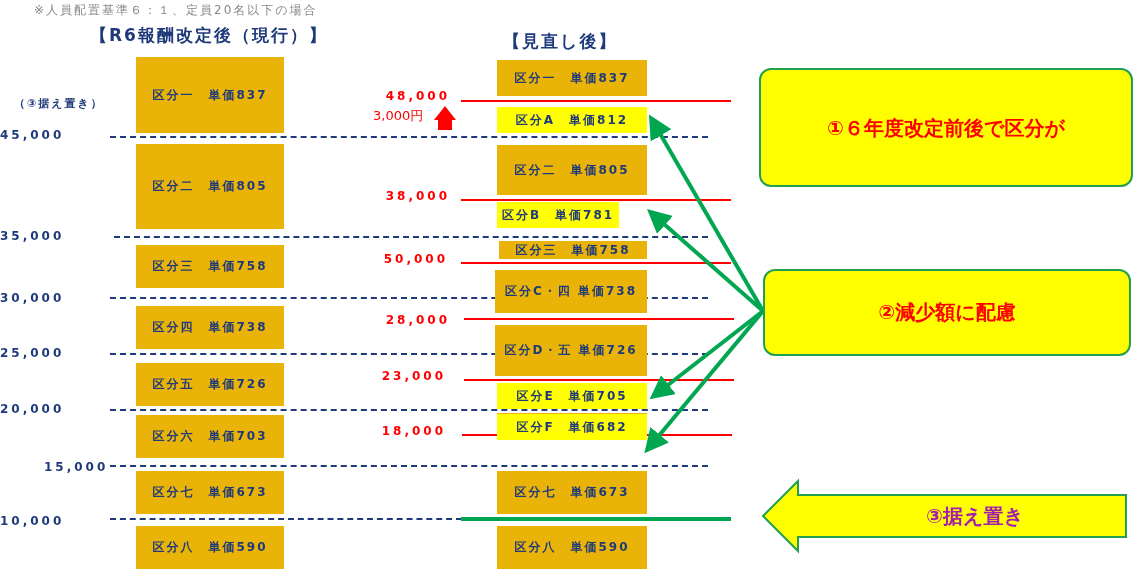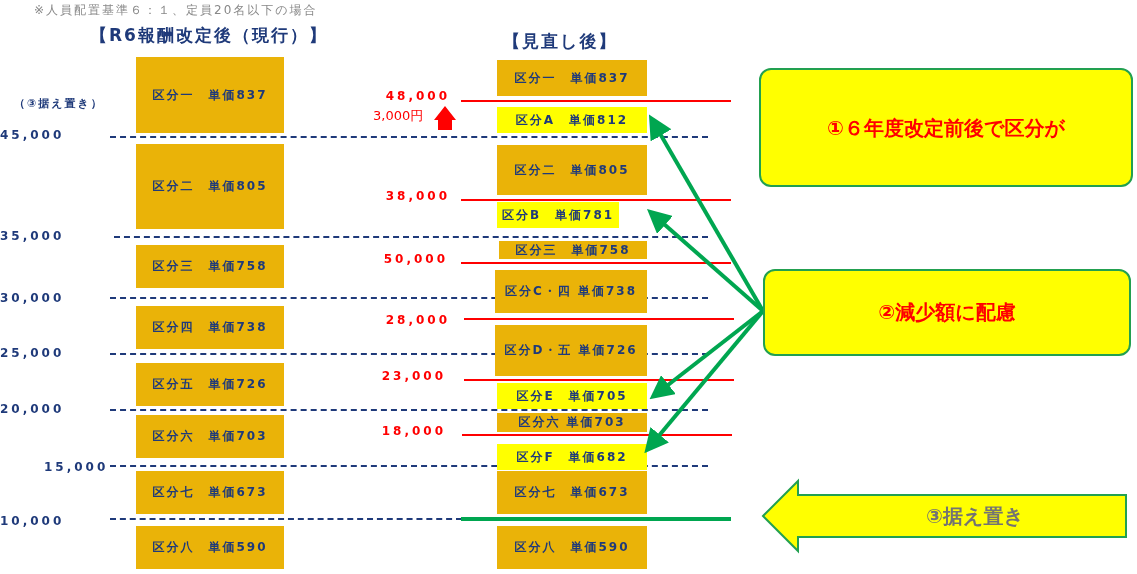--- a/index.html
+++ b/index.html
@@ -74,21 +74,21 @@
 
 <div class="abs box" style="left:497px;top:60px;width:150px;height:36px;">区分一　単価837</div>
 <div class="abs box y" style="left:497px;top:107px;width:150px;height:26px;">区分A　単価812</div>
 <div class="abs box" style="left:497px;top:145px;width:150px;height:50px;">区分二　単価805</div>
 <div class="abs box y" style="left:497px;top:202px;width:122px;height:26px;">区分B　単価781</div>
 <div class="abs box" style="left:499px;top:241px;width:148px;height:18px;">区分三　単価758</div>
 <div class="abs box" style="left:495px;top:270px;width:152px;height:43px;">区分C・四 単価738</div>
 <div class="abs box" style="left:495px;top:325px;width:152px;height:51px;">区分D・五 単価726</div>
 <div class="abs box y" style="left:497px;top:383px;width:150px;height:26px;">区分E　単価705</div>
 <div class="abs box" style="left:497px;top:413px;width:150px;height:19px;">区分六 単価703</div>
-<div class="abs box y" style="left:497px;top:444px;width:150px;height:26px;">区分F　単価682</div>
+<div class="abs box y" style="left:497px;top:414px;width:150px;height:26px;">区分F　単価682</div>
 <div class="abs box" style="left:497px;top:471px;width:150px;height:43px;">区分七　単価673</div>
 <div class="abs box" style="left:497px;top:526px;width:150px;height:43px;">区分八　単価590</div>
 
 <svg width="1137" height="574" viewBox="0 0 1137 574">
   <defs>
     <marker id="gh" markerWidth="6" markerHeight="6" refX="3" refY="3" orient="auto" markerUnits="strokeWidth">
       <path d="M0,0 L6,3 L0,6 z" fill="#00a650"></path>
     </marker>
   </defs>
 
@@ -109,13 +109,13 @@
 </svg>
 
 <div class="abs callout" style="left:759px;top:68px;width:370px;height:115px;flex-direction:column;font-size:20px;line-height:30px;">
   <div>①６年度改定前後で区分が</div>
 </div>
 
 <div class="abs callout" style="left:763px;top:269px;width:364px;height:83px;font-size:20px;">
   <span>②減少額に配慮</span>
 </div>
 
-<div class="abs" style="left:830px;top:500px;width:290px;height:32px;display:flex;align-items:center;justify-content:center;font-size:20px;font-weight:bold;color:#737373;">③据え置き</div>
+<div class="abs" style="left:830px;top:500px;width:290px;height:32px;display:flex;align-items:center;justify-content:center;font-size:20px;font-weight:bold;color:#a21caf;">③据え置き</div>
 
 </body></html>

